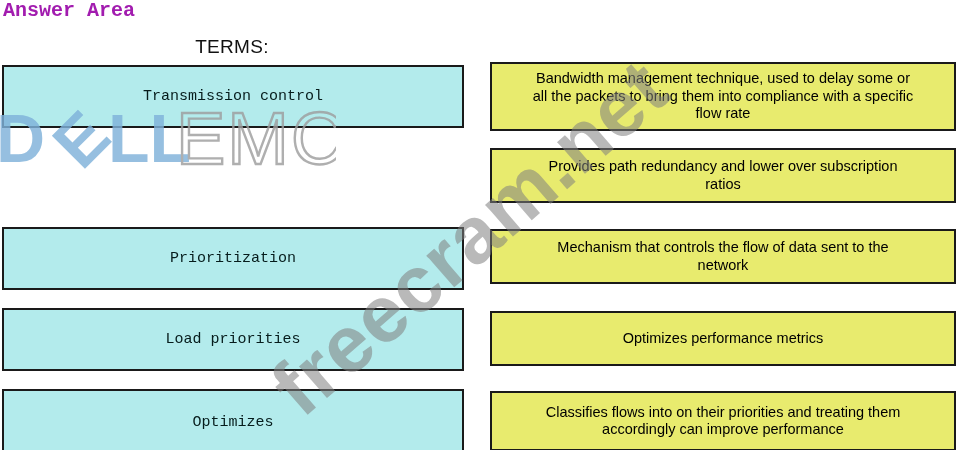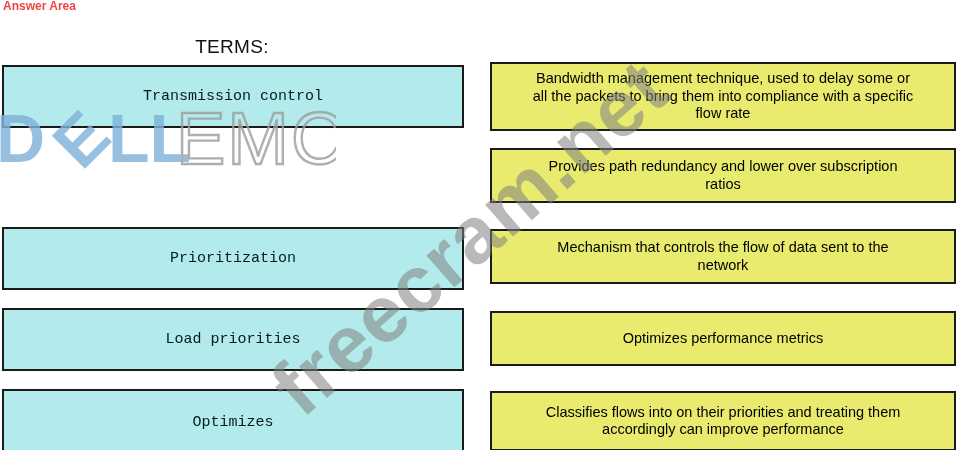--- a/index.html
+++ b/index.html
@@ -6,21 +6,21 @@
   .screen{
     position:relative;
     width:958px;height:450px;
     background:#ffffff;
     overflow:hidden;
     font-family:"Liberation Sans", sans-serif;
     color:#111;
   }
   .page-title{
     position:absolute;left:3px;top:-1px;
-    font-size:12px;font-weight:bold;color:#ef4444;
+    font-size:20px;font-weight:bold;color:#a21caf;font-family:Liberation Mono, monospace;
   }
   .col-header{
     position:absolute;top:36px;
     font-size:19px;color:#111;
     text-align:center;letter-spacing:0.3px;
   }
   .terms-header{left:0;width:464px;}
   .desc-header{left:512px;width:466px;margin-top:48px;}
 
   .term-box{

